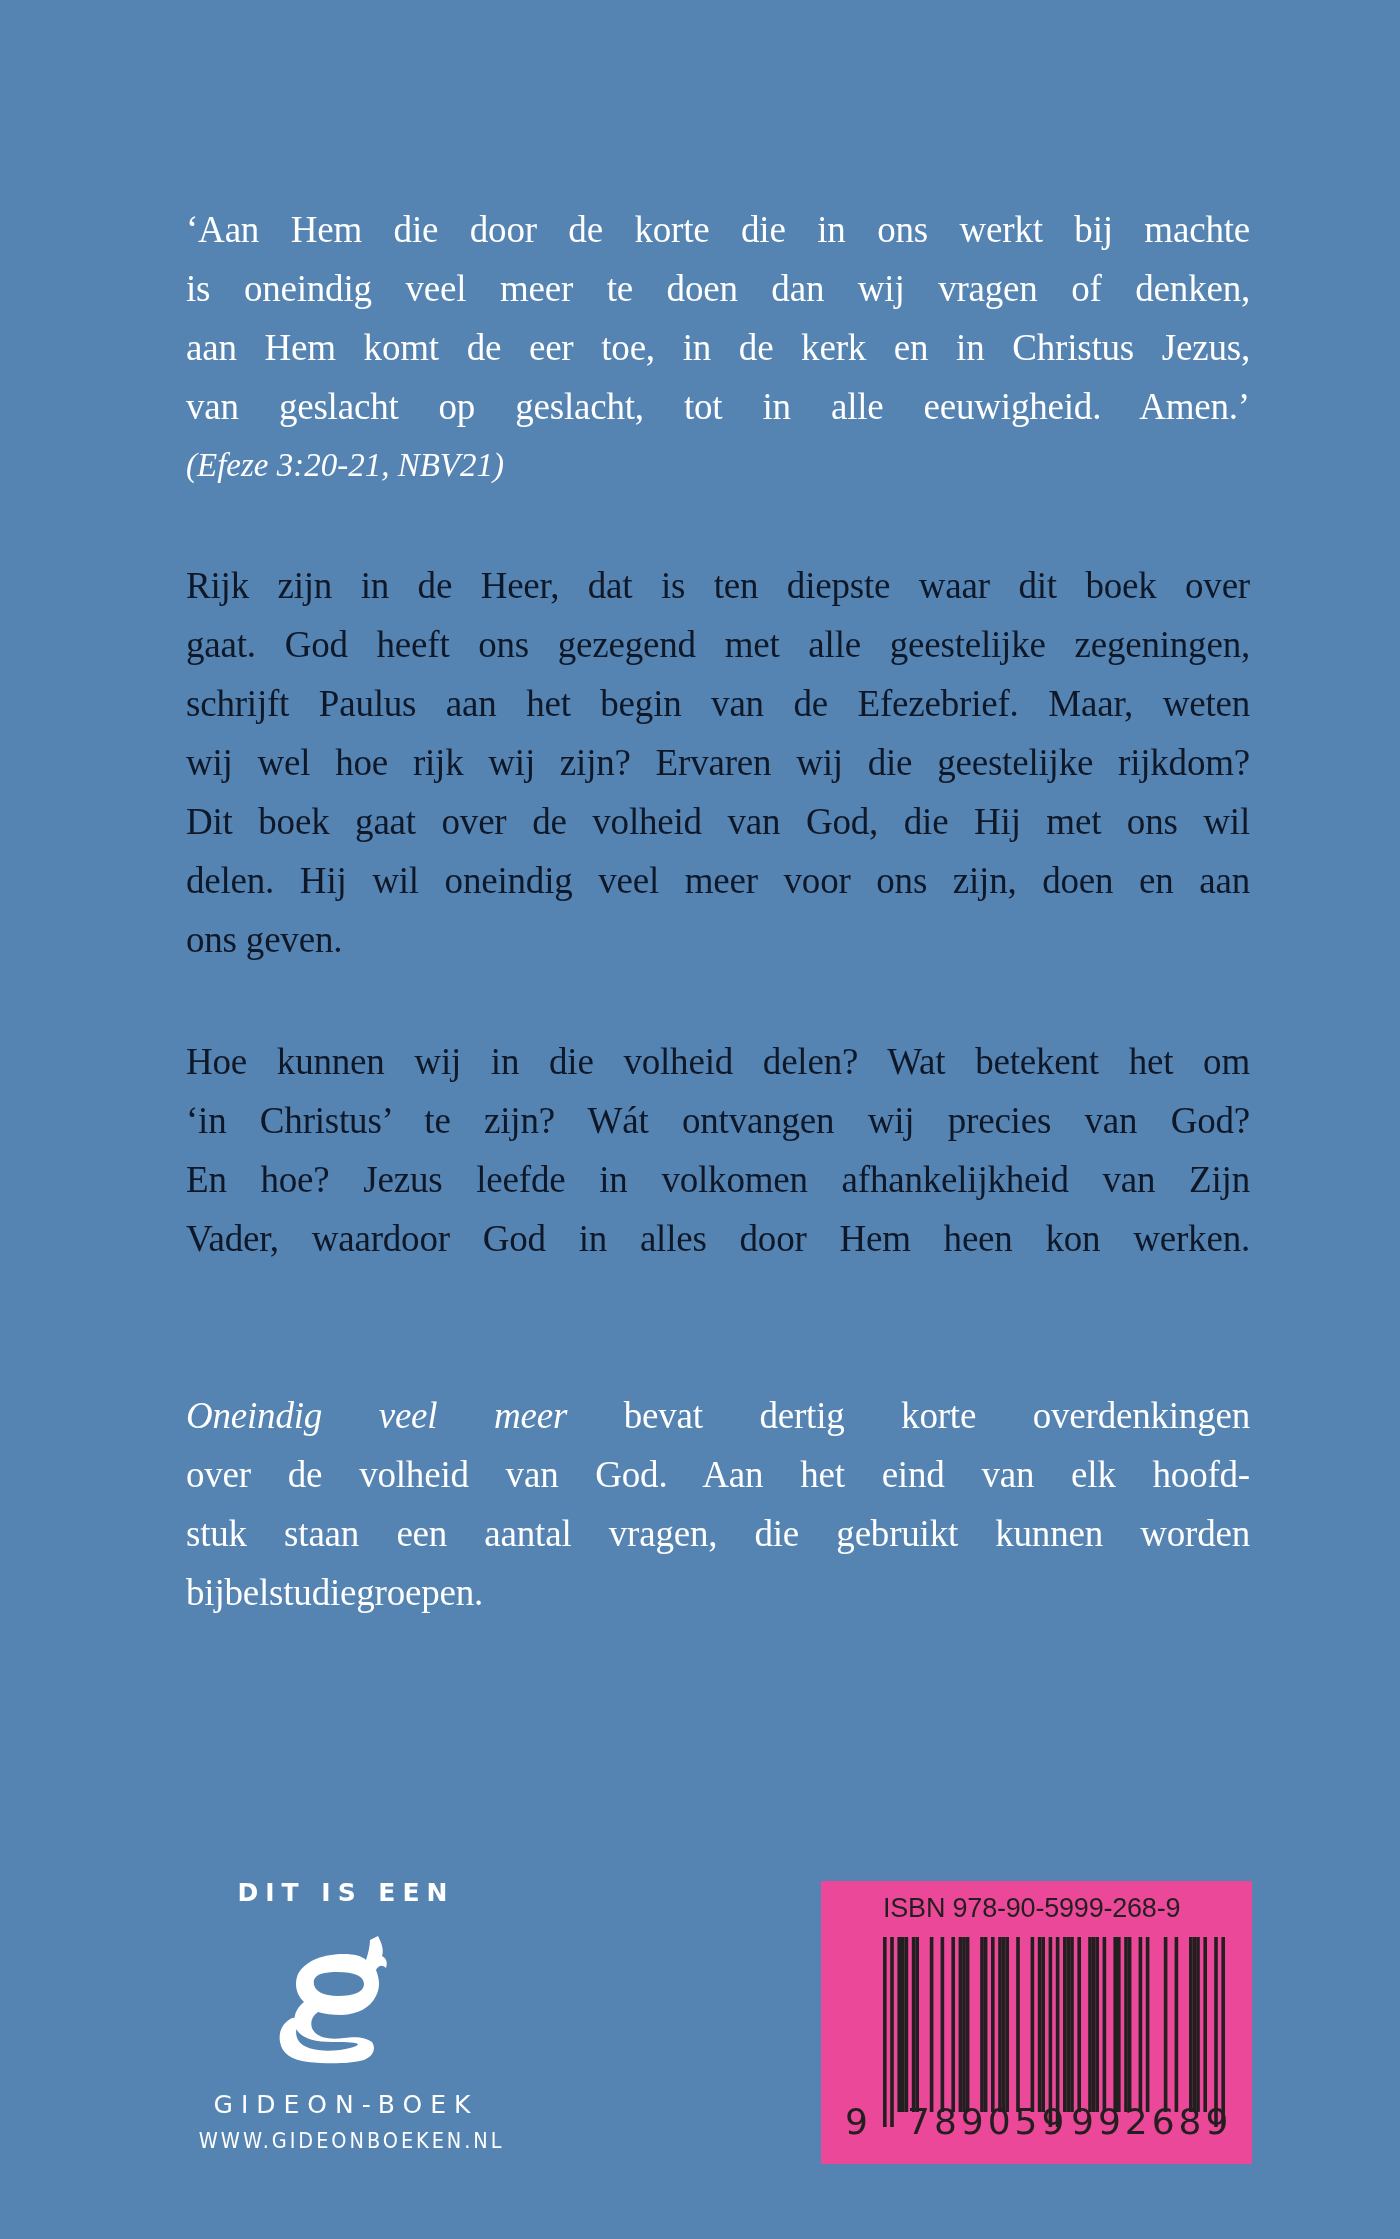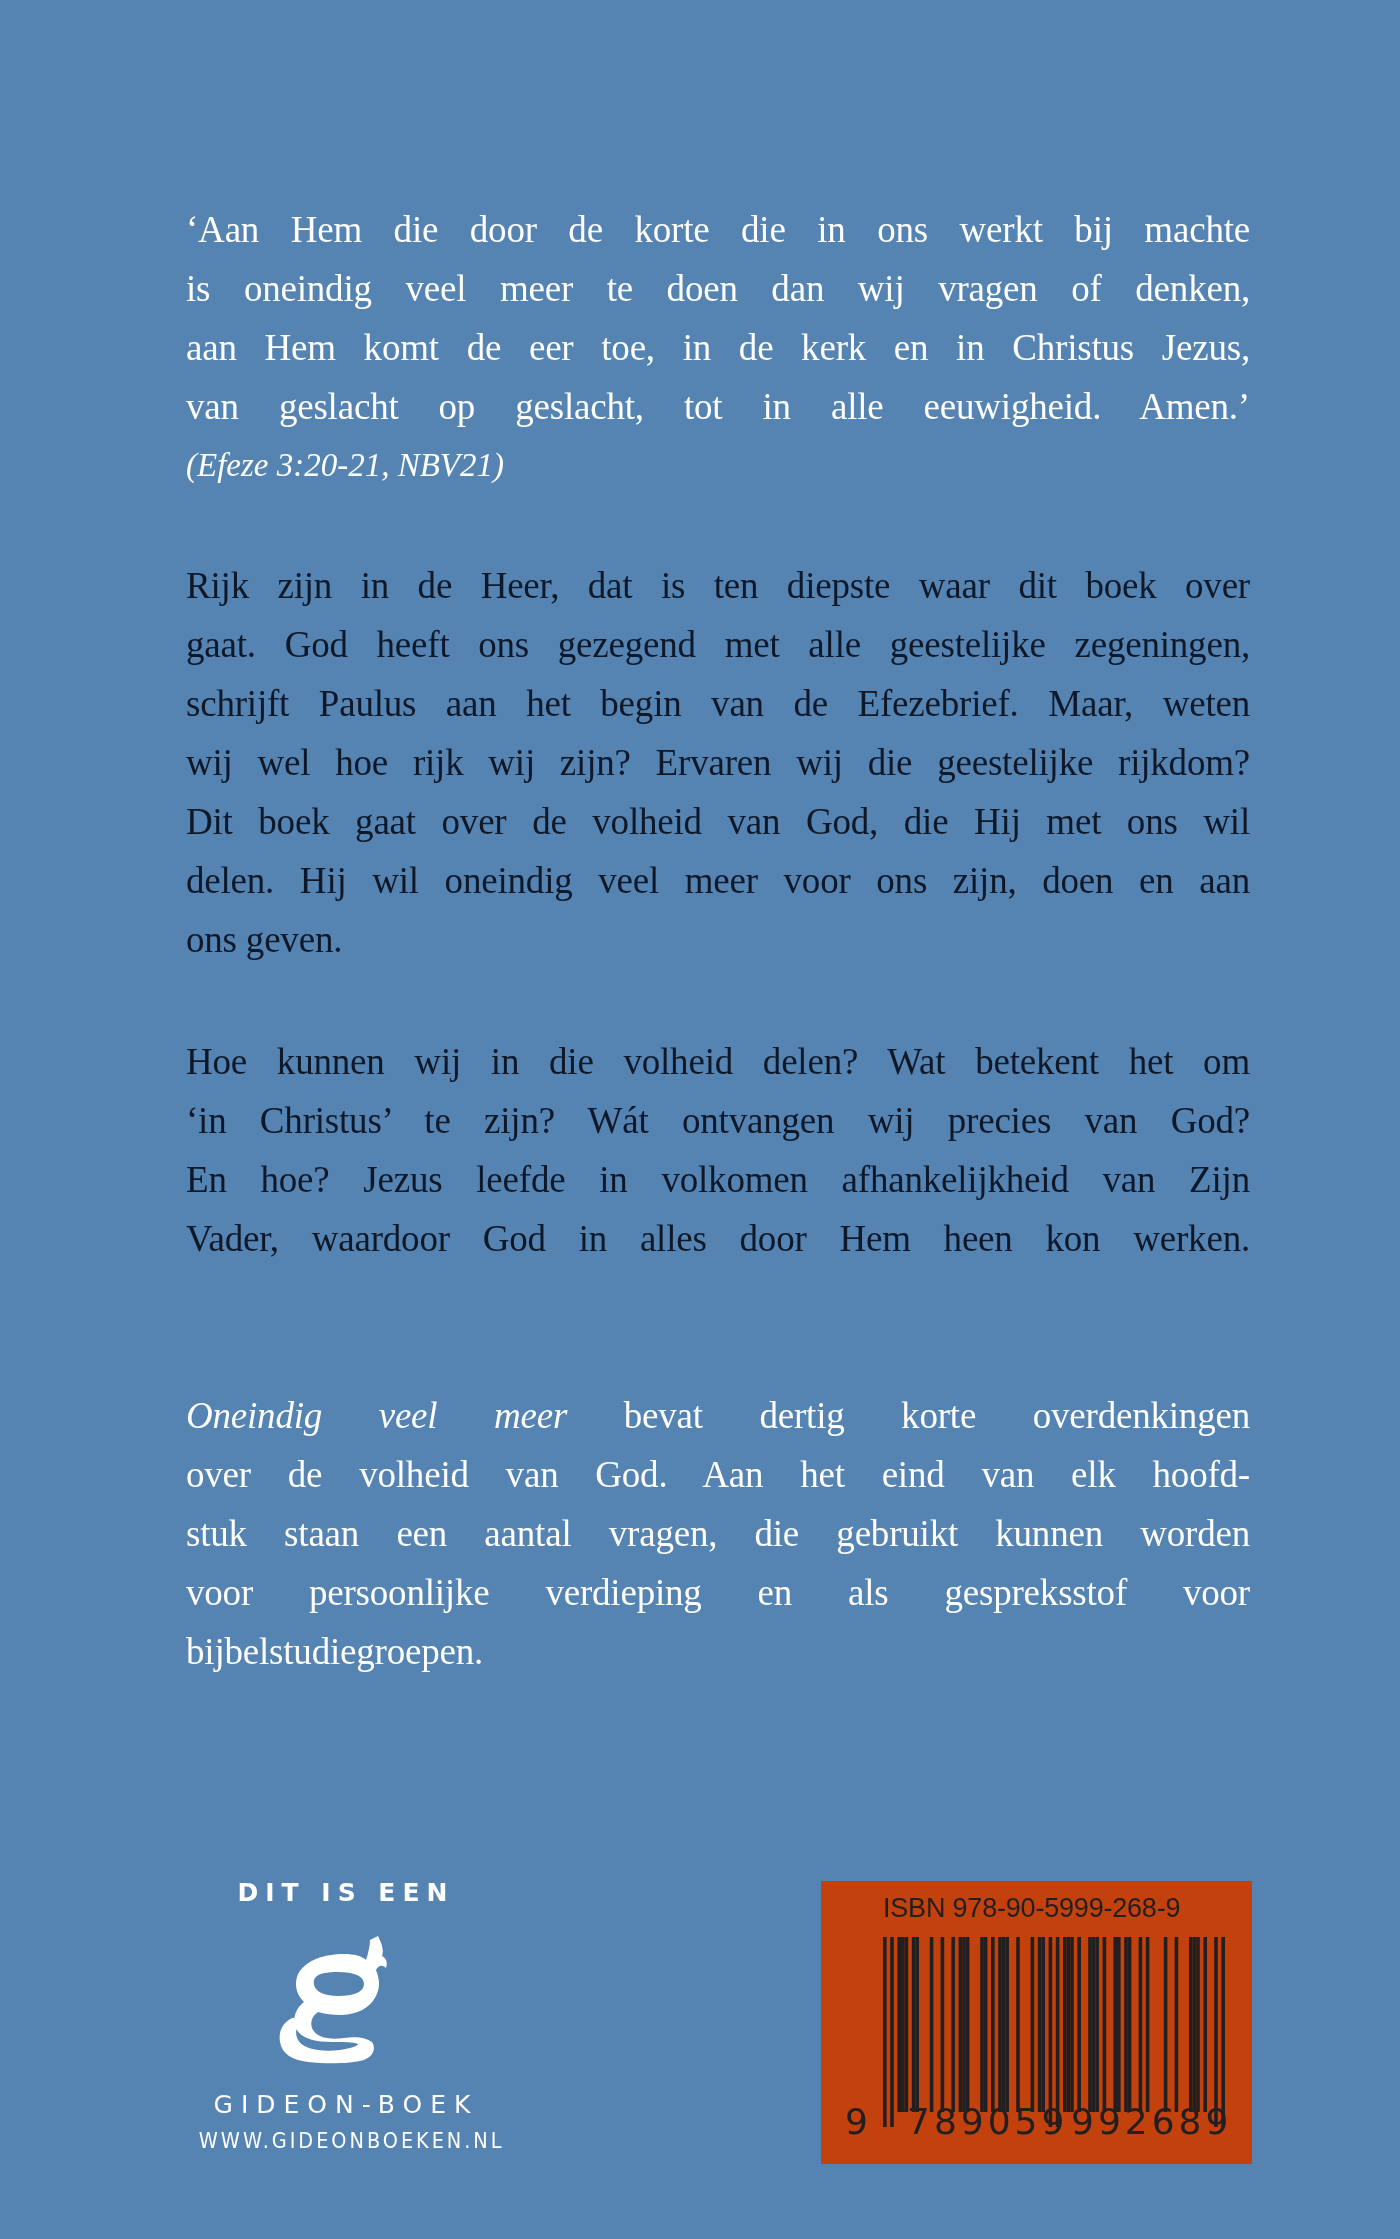--- a/index.html
+++ b/index.html
@@ -50,21 +50,21 @@
   }
   .pub-url {
     position: absolute; left: 0; top: 250px; width: 320px;
     font-family: "DejaVu Sans", sans-serif; font-size: 21px; letter-spacing: 3.2px;
     line-height: 26px; text-align: center; transform: scaleX(0.92); transform-origin: center;
   }
 
   
   .barcode-box {
     position: absolute; left: 821px; top: 1881px; width: 431px; height: 283px;
-    background: #c2410c;
+    background: #ec4899;
   }
   .isbn-text {
     position: absolute; left: 62px; top: 12px; width: 360px;
     font-family: "Liberation Sans", "DejaVu Sans", sans-serif;
     font-size: 27px; line-height: 30px; color: #231f20; letter-spacing: -0.2px;
   }
   .barcode-svg { position: absolute; left: 0; top: 0; }
   .ean-digit {
     position: absolute; top: 221px;
     font-family: "DejaVu Sans", sans-serif; font-size: 36px; line-height: 40px;
@@ -101,21 +101,20 @@
     <span class="line">Hoe kunnen wij in die volheid delen? Wat betekent het om</span>
     <span class="line">‘in Christus’ te zijn? Wát ontvangen wij precies van God?</span>
     <span class="line">En hoe? Jezus leefde in volkomen afhankelijkheid van Zijn</span>
     <span class="line">Vader, waardoor God in alles door Hem heen kon werken.</span>
   </div>
 
   <div class="block white" id="para3">
     <span class="line"><span class="ital">Oneindig veel meer</span><span> bevat dertig korte overdenkingen</span></span>
     <span class="line">over de volheid van God. Aan het eind van elk hoofd-</span>
     <span class="line">stuk staan een aantal vragen, die gebruikt kunnen worden</span>
-    <span class="line">voor persoonlijke verdieping en als gespreksstof voor</span>
     <span class="line last">bijbelstudiegroepen.</span>
   </div>
 
   <div class="publisher">
     <div class="pub-top">DIT IS EEN</div>
     <svg class="pub-logo" viewBox="0 0 120 128" width="120" height="128">
 
       <path fill="#ffffff" d="
         M 100 0 C 104 8 106 14 104 20 C 108 22 110 26 108 32 C 104 28 100 30 98 34
         C 102 44 102 52 98 60 C 92 72 80 78 64 79 C 54 79 46 78 40 76

